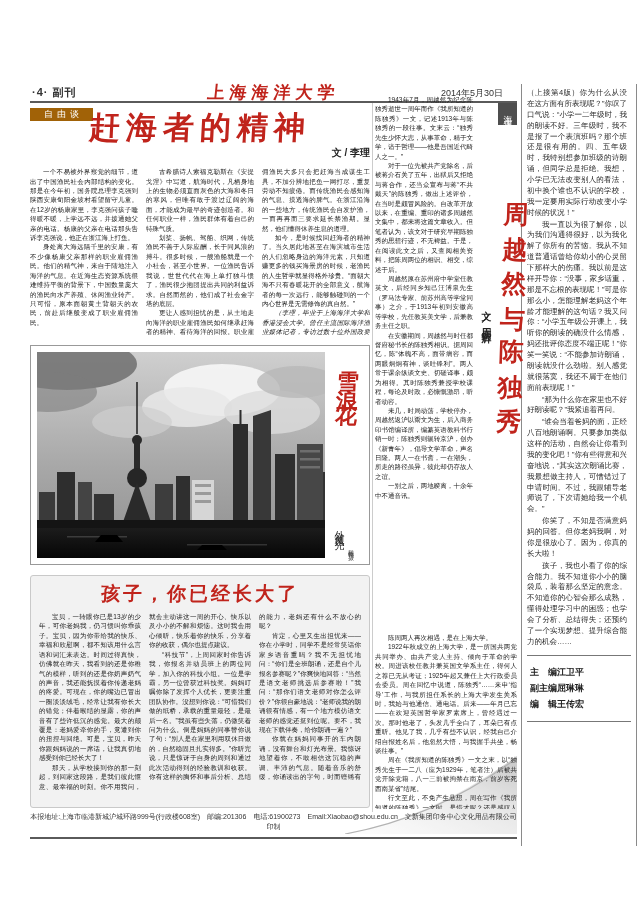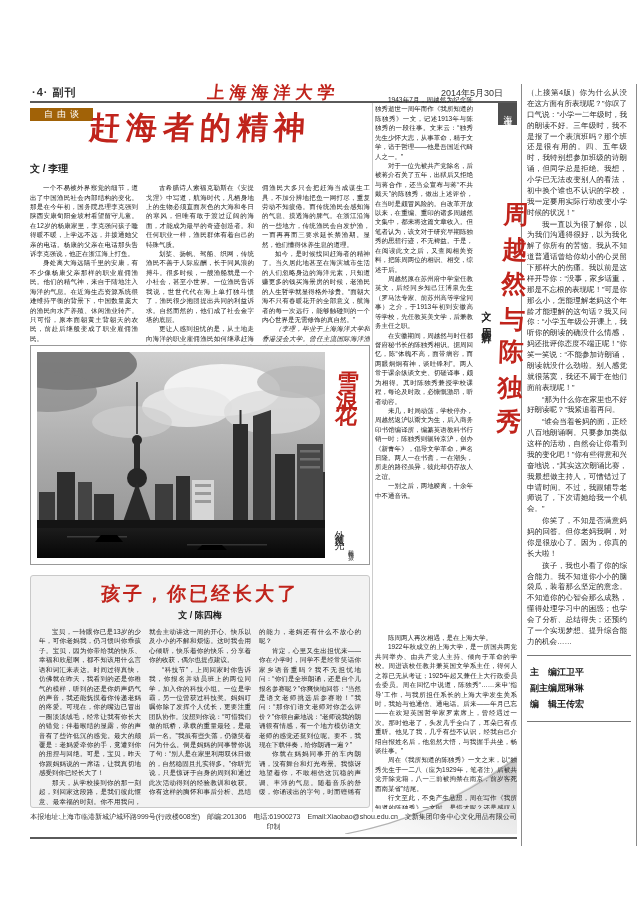--- a/index.html
+++ b/index.html
@@ -27,21 +27,21 @@
               color:#222;margin:3px 0;font-family:Liberation Serif, serif;}
   
   .divider-v{position:absolute;left:372px;top:103px;width:1px;height:709px;background:#ccc;}
   
   .ganhai{position:absolute;left:30px;top:103px;width:340px;}
   .badge{display:inline-block;background:#a16207;color:#fff;font-size:9px;
          letter-spacing:4px;padding:2px 10px 2px 14px;line-height:1;}
   .ganhai-title{margin-top:0;text-align:center;font-family:"Liberation Serif","DejaVu Serif",serif;
          font-size:31px;font-weight:900;color:#c0241c;letter-spacing:6px;line-height:1.1;
          transform:skewX(-3deg);margin-top:-10px;}
-  .byline{text-align:left;font-size:10px;font-weight:bold;color:#222;margin-top:17px;}
+  .byline{text-align:right;font-size:10px;font-weight:bold;color:#222;margin-top:1px;}
   .ganhai-body{margin-top:7px;height:170px;overflow:hidden;
          column-count:3;column-gap:8px;}
   .ganhai-body p, .haizi-body p, .zhou p{margin:0;font-size:6.5px;line-height:1.45;
          text-align:justify;text-indent:2em;color:#222;}
   .bio-note{font-family:"Liberation Serif","DejaVu Serif",serif;font-style:italic;color:#3a3a3a;}
   
   .photobox{position:absolute;left:30px;top:345px;width:340px;height:220px;
             border:1px solid #999;background:#fff;box-sizing:border-box;
             padding:6px;display:flex;gap:6px;}
   .photo{flex:1;overflow:hidden;}
@@ -213,21 +213,20 @@
     <div class="zhou-bottom">
       <p>陈周两人再次相遇，是在上海大学。</p>
       <p>1922年秋成立的上海大学，是一所国共两党共同举办、由共产党人主持、倾向于革命的学校。周进该校任教并兼英国文学系主任，得何人之荐已无从考证；1925年起又兼任上大行政委员会委员。周在回忆中说道，陈独秀“……来申‘指导’工作，与我所担任系长的上海大学发生关系时，我始与他通信、通电话。后来——年月已忘——在欢迎英国哲学家罗素席上，曾经遇过一次。那时他老了，头发几乎全白了，耳朵已有点重听。他见了我，几乎有些不认识，经我自己介绍自报姓名后，他忽然大悟，与我握手共坐，畅谈往事。”</p>
       <p>周在《我所知道的陈独秀》一文之末，以“独秀先生于一二八（应为1929年，笔者注）后被共党开除党籍，八一三前被拘禁在南京，前岁客死西南某省”结尾。</p>
       <p>行文至此，不免产生悬想，周在写作《我所知道的陈独秀》一文时，是惜才呢？还是感叹人生沧桑呢？</p>
     </div>
   </div>
 
   <div class="haizi">
     <div class="haizi-title">孩子，你已经长大了</div>
-    <div class="haizi-byline">文 / 陈四梅</div>
     <div class="haizi-body">
       <p>宝贝，一转眼你已是13岁的少年，可你老妈我，仍习惯叫你乖孩子。宝贝，因为你带给我的快乐、幸福和欣慰啊，都不知该用什么言语和词汇来表达。时间过得真快，仿佛就在昨天，我看到的还是你稚气的模样，听到的还是你奶声奶气的声音，我还能抚摸着你传递老妈的疼爱。可现在，你的嘴边已冒出一圈淡淡绒毛，经常让我有你长大的错觉；伴着喉结的显露，你的声音有了些许低沉的感觉。最大的颠覆是：老妈爱牵你的手，竟遭到你的扭捏与回绝。可是，宝贝，昨天你跟妈妈说的一席话，让我真切地感受到你已经长大了！</p>
       <p>那天，从学校接到你的那一刻起，到回家这段路，是我们彼此惬意、最幸福的时刻。你不用我问，就会主动讲这一周的开心、快乐以及小小的不解和烦恼。这时我会用心倾听，快乐着你的快乐，分享着你的收获，偶尔也提点建议。</p>
       <p>“科技节”，上周回家时你告诉我，你报名并动员班上的两位同学，加入你的科技小组。一位是学霸，另一位曾获过科技奖。妈妈叮嘱你除了发挥个人优长，更要注重团队协作。没想到你说：“可惜我们做的纸桥，承载的重量最轻，是最后一名。”我虽有些失落，仍微笑着问为什么。倒是妈妈的同事替你说了句：“别人是在家里利用双休日做的，自然稳固且扎实得多。”你听完说，只是惊讶于自身的周到和通过此次活动得到的经验教训和收获。你有这样的胸怀和事后分析、总结的能力，老妈还有什么不放心的呢？</p>
       <p>肯定，心里又生出担忧来——你在小学时，同学不是经常笑话你家乡语音重吗？我不无担忧地问：“你们是全班朗诵，还是自个儿报名参赛呢？”你爽快地回答：“当然是语文老师挑选后参赛啦！”我问：“那你们语文老师对你怎么评价？”你很自豪地说：“老师说我的朗诵很有情感，有一个地方模仿语文老师的感觉还挺到位呢。要不，我现在下载伴奏，给你朗诵一遍？”</p>
       <p>你就在妈妈同事开的车内朗诵，没有舞台和灯光布景。我惊讶地望着你，不敢相信这沉稳的声调、丰沛的气息。随着音乐的舒缓，你诵读出的字句，时而铿锵有力，时而不紧不慢地流淌。你的情感终于在乐曲最激昂处爆发。</p>
     </div>
   </div>
 
   <div class="curl">

